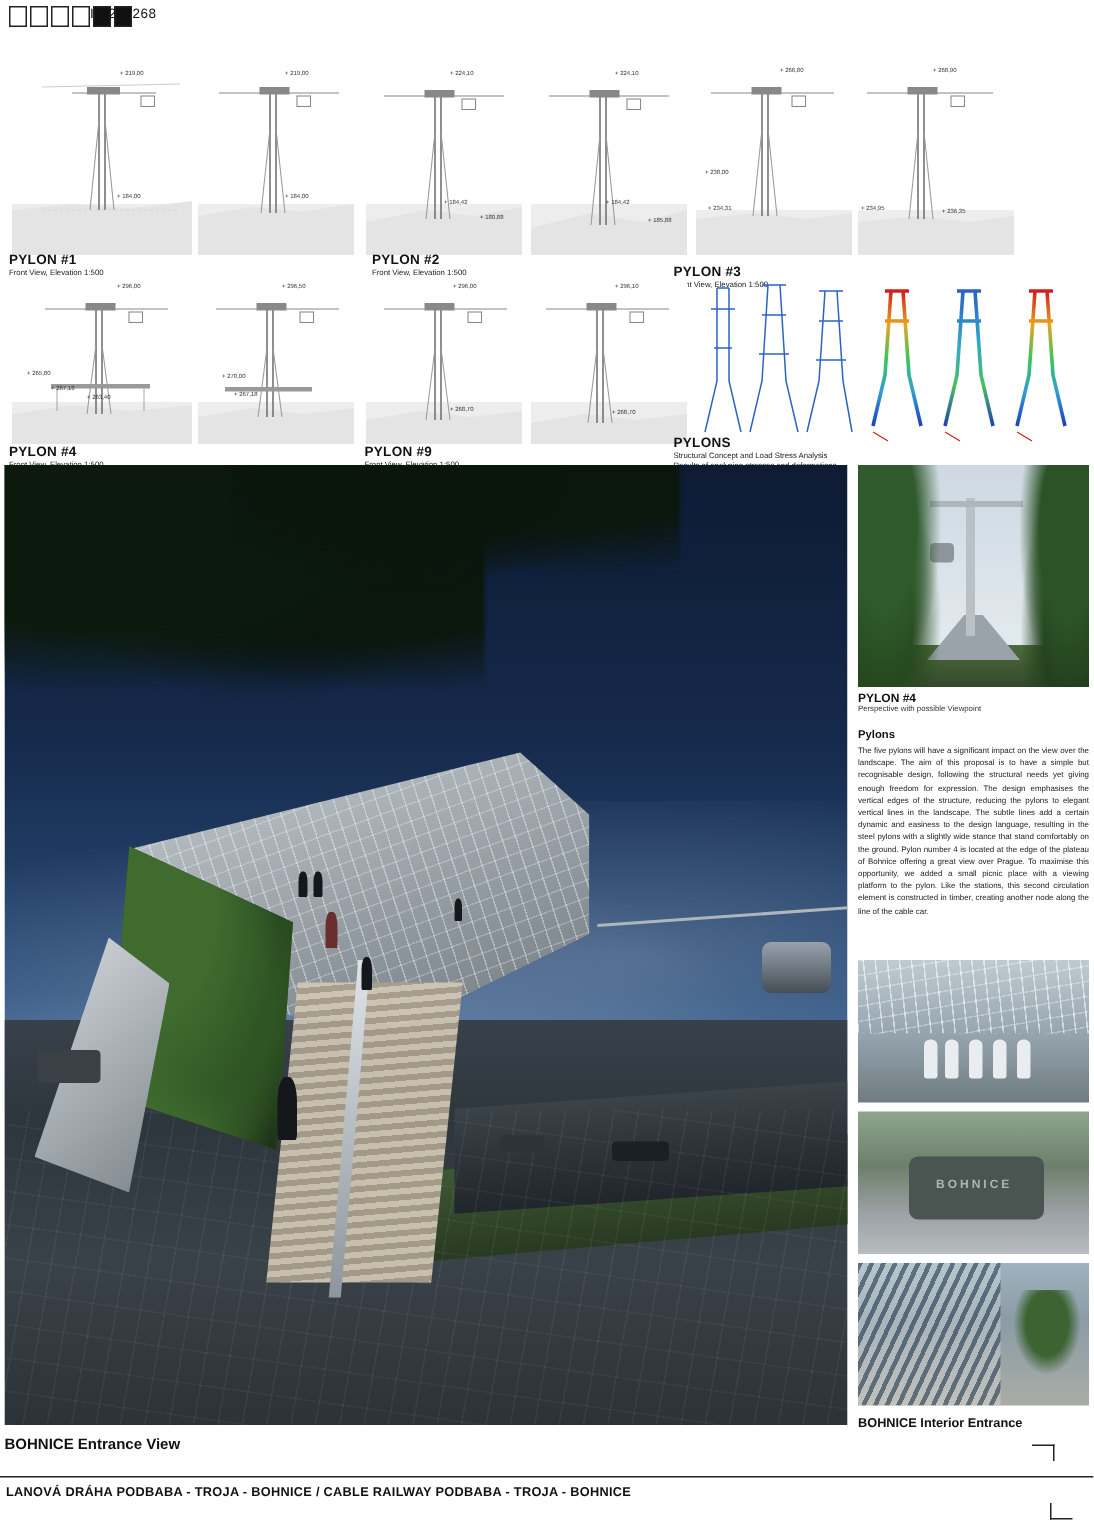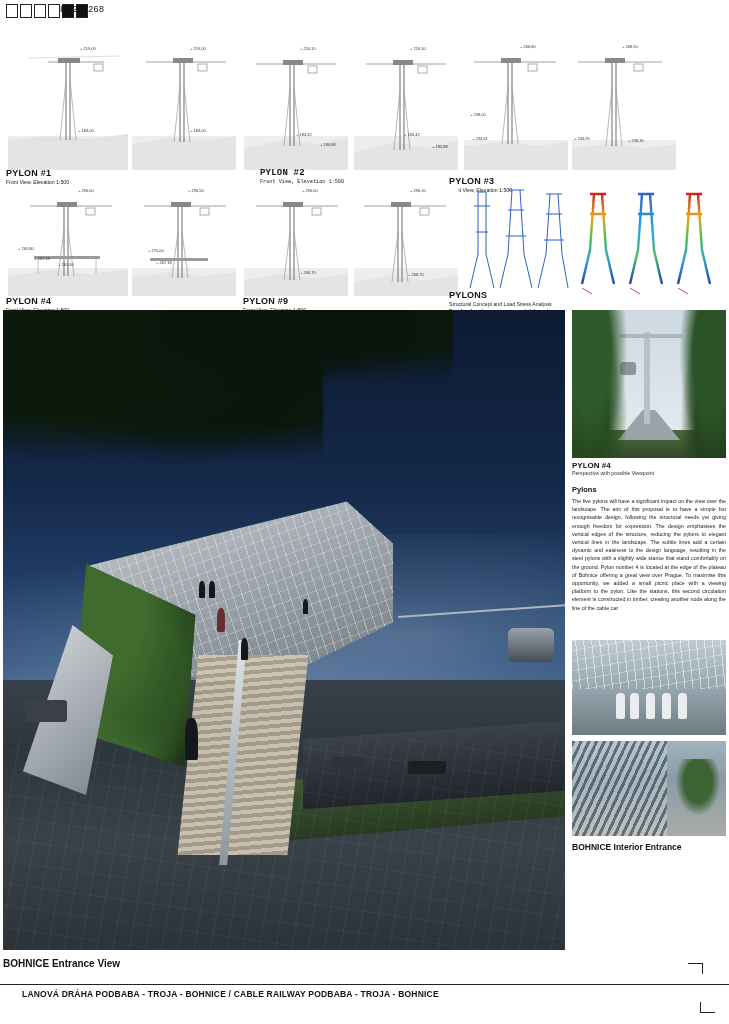--- a/index.html
+++ b/index.html
@@ -84,21 +84,21 @@
   .th2{background:linear-gradient(180deg,#8fa68e 0%,#6c7f6a 38%,#9aa0a3 70%,#b8bcbe 100%);}
   .th2 .tunnel{position:absolute;left:34px;top:30px;width:90px;height:42px;background:#4a5450;border-radius:6px;}
   .th2 .word{position:absolute;left:52px;top:44px;color:#c8cdd0;font-size:8px;letter-spacing:2px;font-weight:bold;opacity:.8;}
   .th3{background:linear-gradient(180deg,#9fb2bd 0%,#8b9ca6 40%,#a9aca6 100%);}
   .th3 .panels{position:absolute;left:0;top:0;width:62%;height:100%;background:repeating-linear-gradient(115deg,rgba(40,60,80,.55) 0 3px,rgba(255,255,255,.25) 3px 7px);}
   .th3 .tree{position:absolute;right:6px;top:18px;width:44px;height:56px;background:radial-gradient(ellipse at 50% 40%,#3c6331 0 45%,rgba(0,0,0,0) 72%);}
   .thumbs-cap{font-size:8.5px;font-weight:bold;margin-top:2px;}
 
   
   .footer-rule{position:absolute;left:0;top:984px;width:729px;height:1px;background:#222;}
-  .footer-title{position:absolute;left:4px;top:989px;font-size:8.5px;font-weight:bold;letter-spacing:.2px;margin-left:18px;}
+  .footer-title{position:absolute;left:4px;top:989px;font-size:8.5px;font-weight:bold;letter-spacing:.2px;}
   .crop-l{position:absolute;left:688px;top:963px;width:14px;height:10px;border-right:1px solid #222;border-top:1px solid #222;}
   .crop-r{position:absolute;left:700px;top:1002px;width:14px;height:10px;border-left:1px solid #222;border-bottom:1px solid #222;}
 </style>
 </head>
 <body>
 
 <div class="header">
   <div class="id-boxes">
     <div class="idbox"></div>
     <div class="idbox"></div>
@@ -211,21 +211,21 @@
     </svg>
     <div style="position:absolute;left:50px;top:4px;font-size:4px;color:#333;">+ 268,90</div>
     <div style="position:absolute;left:2px;top:96px;font-size:4px;color:#333;">+ 234,95</div>
     <div style="position:absolute;left:56px;top:98px;font-size:4px;color:#333;">+ 236,35</div>
   </div>
 
   <div class="cap" style="left:6px;top:140px;">
     <span class="t">PYLON #1</span>
     <span class="s">Front View, Elevation 1:500</span>
   </div>
-  <div class="cap" style="left:260px;top:140px;font-family:Liberation Mono, monospace;">
+  <div class="cap" style="left:248px;top:140px;">
     <span class="t">PYLON #2</span>
     <span class="s">Front View, Elevation 1:500</span>
   </div>
   <div class="cap" style="left:449px;top:148px;">
     <span class="t">PYLON #3</span>
     <span class="s">Front View, Elevation 1:500</span>
   </div>
 
   <div class="dwg" style="left:8px;top:156px;width:120px;height:112px;">
     <svg class="dwgcanvas" viewBox="0 0 120 112">
@@ -405,20 +405,24 @@
 
 <div class="thumbs">
   <div class="th th1">
     <div class="glassroof"></div>
     <div class="fig" style="left:44px;"></div>
     <div class="fig" style="left:58px;"></div>
     <div class="fig" style="left:74px;"></div>
     <div class="fig" style="left:90px;"></div>
     <div class="fig" style="left:106px;"></div>
   </div>
+  <div class="th th2">
+    <div class="tunnel"></div>
+    <div class="word">BOHNICE</div>
+  </div>
   <div class="th th3">
     <div class="panels"></div>
     <div class="tree"></div>
   </div>
   <div class="thumbs-cap">BOHNICE Interior Entrance</div>
 </div>
 
 <div class="crop-l"></div>
 <div class="crop-r"></div>
 <div class="footer-rule"></div>

